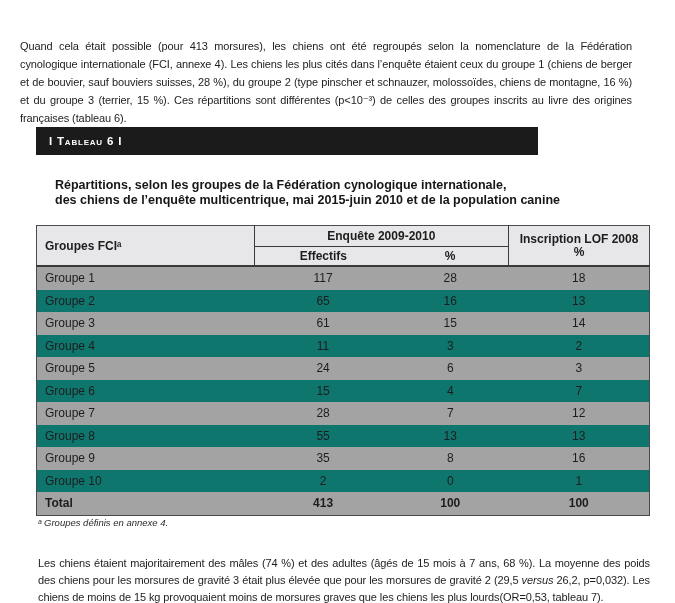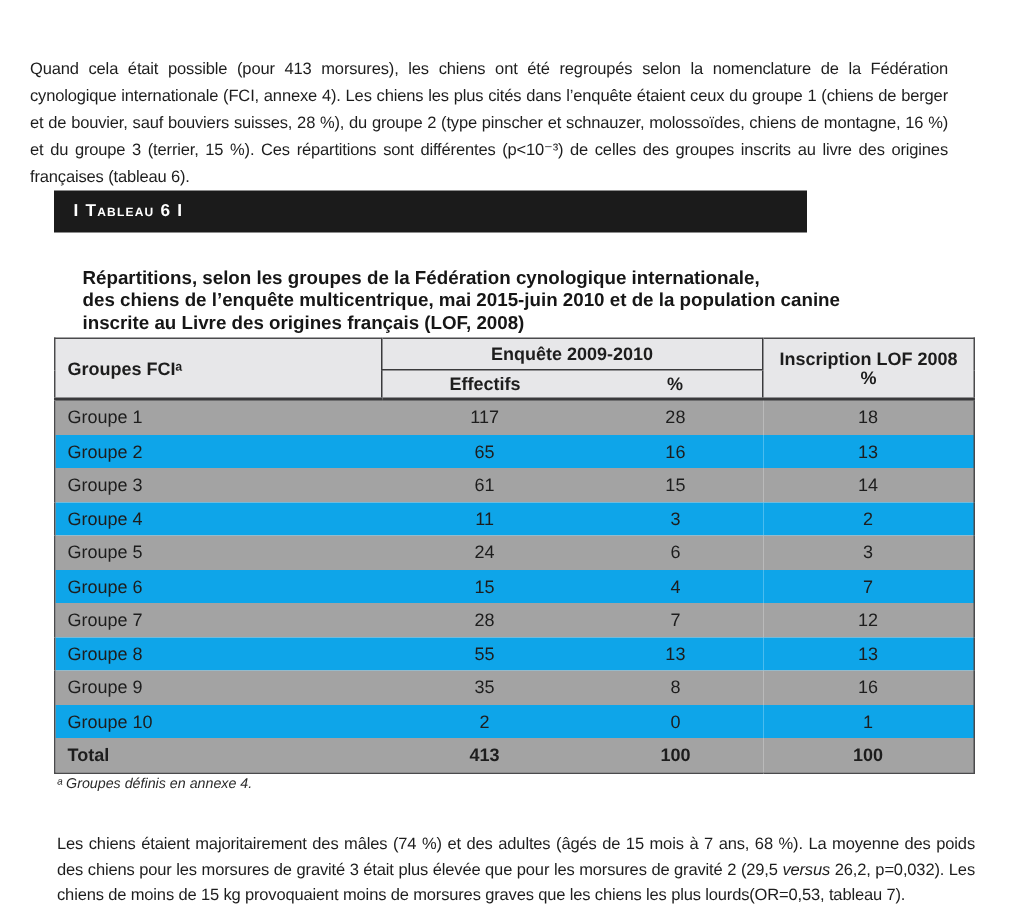--- a/index.html
+++ b/index.html
@@ -70,21 +70,21 @@
     border-bottom: 2px solid #3a3a3c;
   }
   th.pct {
     text-align: center;
     border-bottom: 2px solid #3a3a3c;
   }
   tbody td { height: 22.5px; }
   tbody td.label { text-align: left; }
   tbody td.num { text-align: center; }
   tbody tr.odd { background: #a3a3a3; }
-  tbody tr.even { background: #0ea5e9; }
+  tbody tr.even { background: #0f766e; }
   tbody tr.total { background: #a3a3a3; font-weight: 700; }
   .footnote {
     position: absolute; left: 38px; top: 517px;
     font-size: 9.5px; font-style: italic; color: #2a2a2a;
   }
   .closing {
     position: absolute; left: 38px; top: 544px; width: 612px;
     font-size: 11px; line-height: 17px;
     text-align: justify;
     letter-spacing: -0.1px;
@@ -96,21 +96,20 @@
 
 <p class="intro">Quand cela était possible (pour 413 morsures), les chiens ont été regroupés selon la nomenclature de la Fédération cynologique internationale (FCI, annexe 4). Les chiens les plus cités dans l’enquête étaient ceux du groupe 1 (chiens de berger et de bouvier, sauf bouviers suisses, 28 %), du groupe 2 (type pinscher et schnauzer, molossoïdes, chiens de montagne, 16 %) et du groupe 3 (terrier, 15 %). Ces répartitions sont différentes (p&lt;10⁻³) de celles des groupes inscrits au livre des origines françaises (tableau 6).</p>
 
 <div class="banner">
   <span class="banner-label">I Tableau 6 I</span>
 </div>
 
 <h2 class="table-title">
   <span>Répartitions, selon les groupes de la Fédération cynologique internationale,</span>
   <span>des chiens de l’enquête multicentrique, mai 2015-juin 2010 et de la population canine</span>
-  <span>inscrite au Livre des origines français (LOF, 2008)</span>
 </h2>
 
 <div class="tbl-wrap">
   <table class="fci">
     <colgroup>
         <col class="c1">
         <col class="c2">
         <col class="c3">
         <col class="c4">
       </colgroup>

